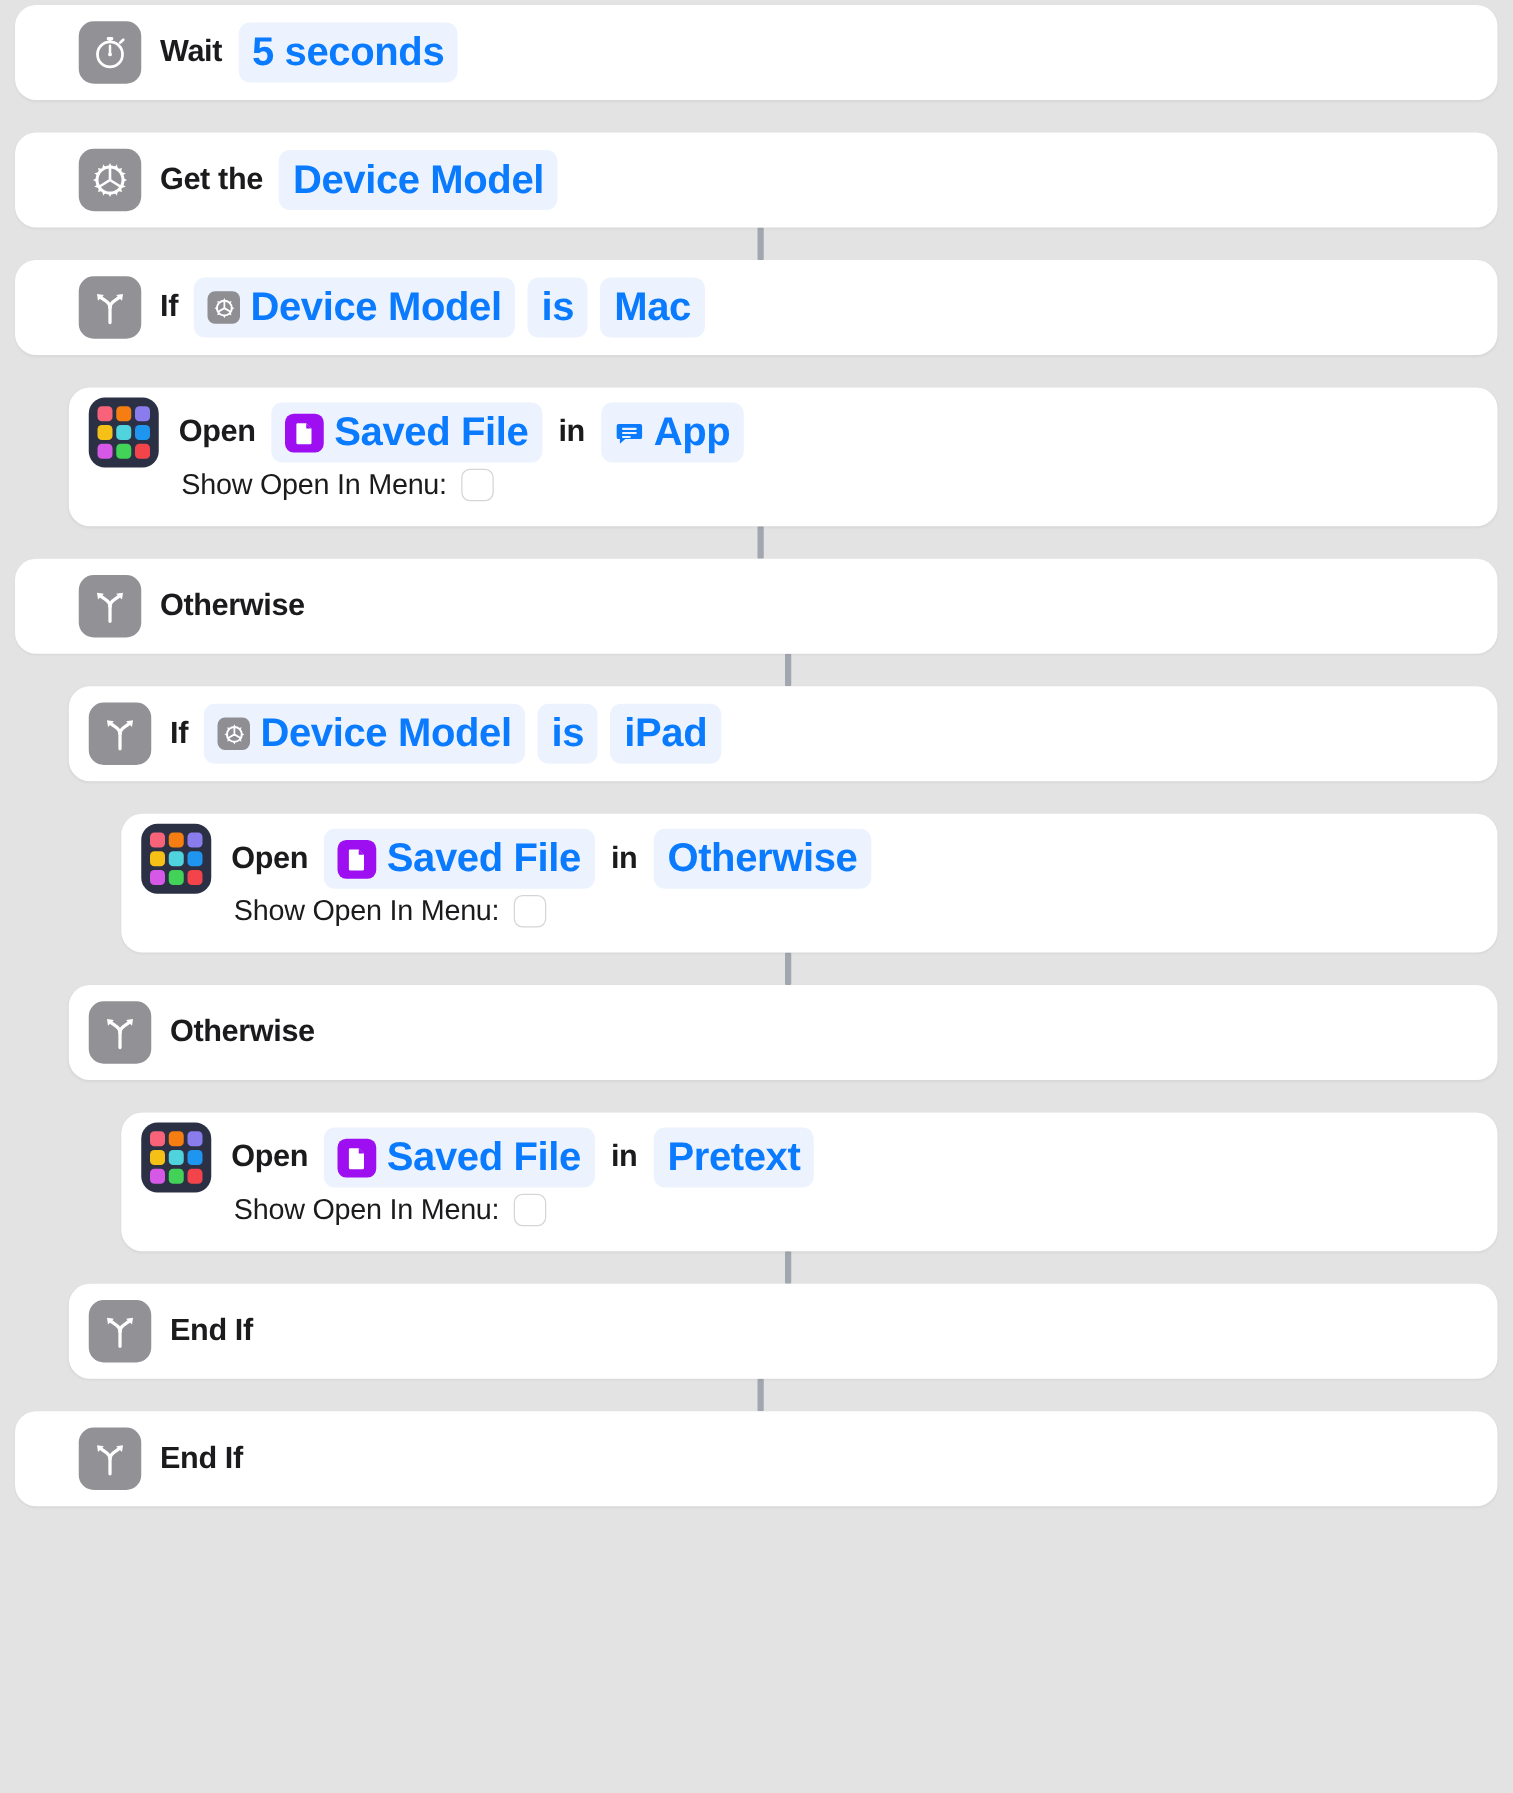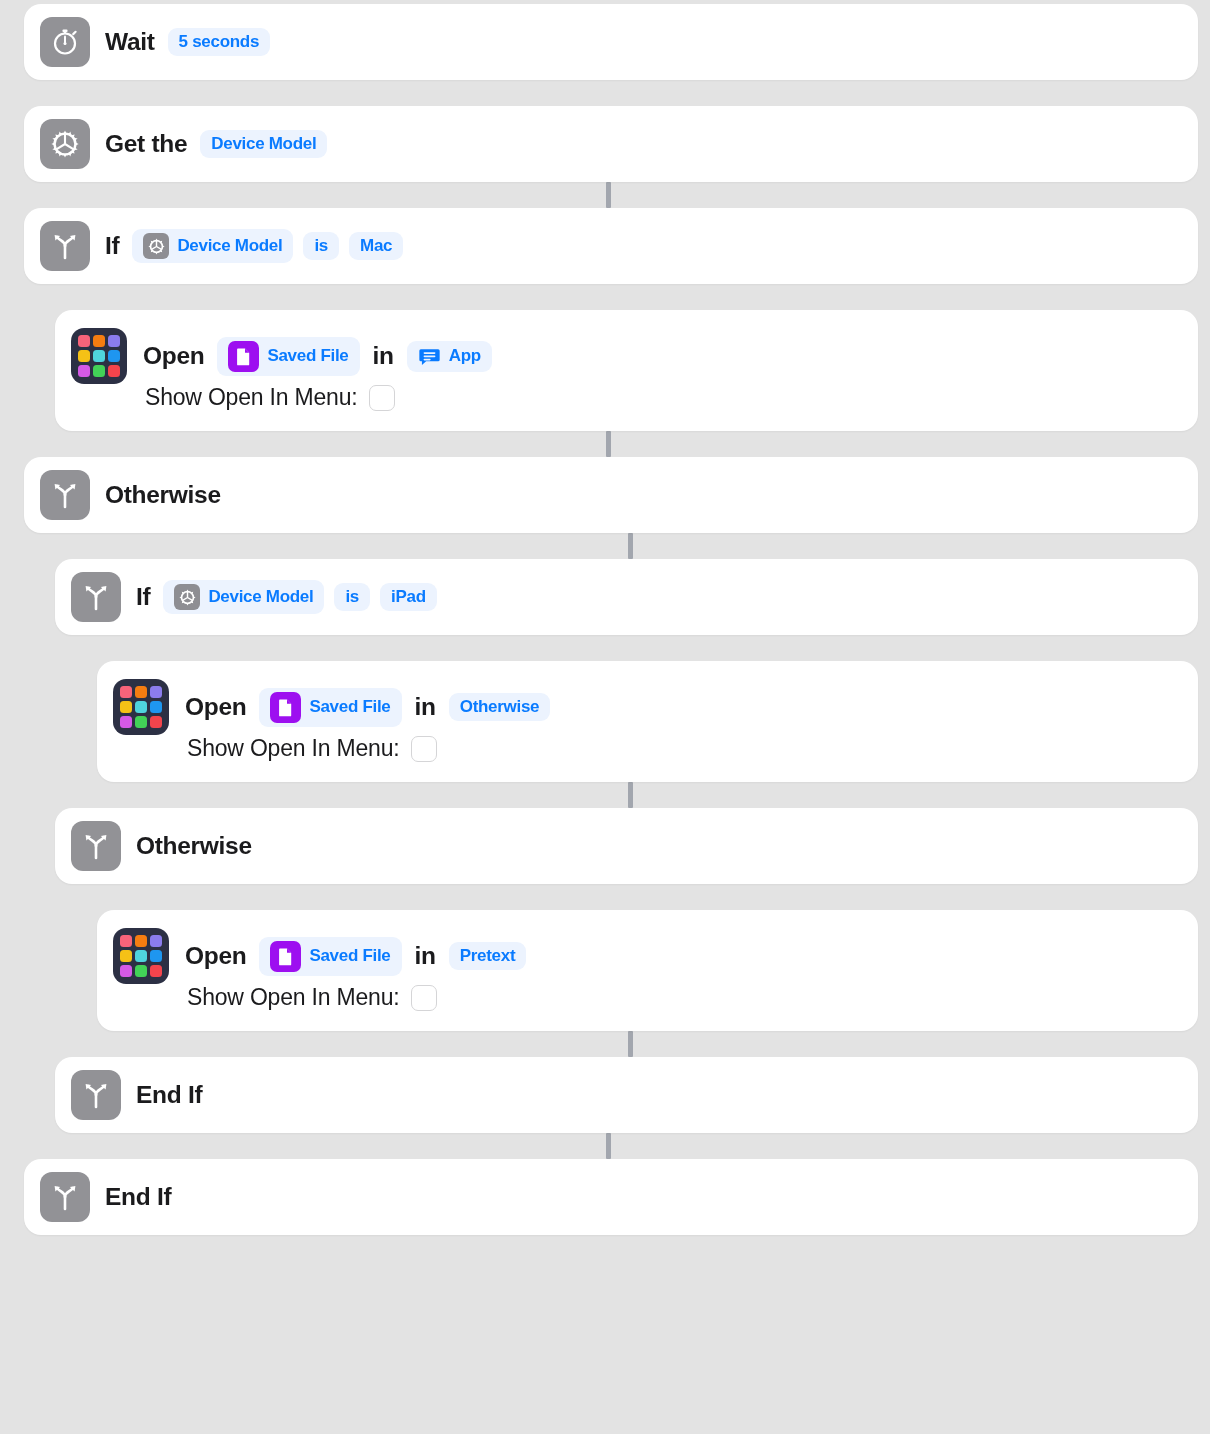--- a/index.html
+++ b/index.html
@@ -20,31 +20,31 @@
   }
 
   
   .card {
     position: relative;
     background: #ffffff;
     border-radius: 17px;
     box-shadow: 0 1px 2px rgba(0,0,0,0.05);
     margin-bottom: 0;
   }
-  .card.lvl0 { margin-left: 24px;  margin-right: 12px; }
+  .card.lvl0 { margin-left: 12px;  margin-right: 12px; padding-left: 35px; }
   .card.lvl1 { margin-left: 55px;  margin-right: 12px; }
   .card.lvl2 { margin-left: 97px;  margin-right: 12px; }
 
   .row {
     display: flex;
     align-items: center;
     min-height: 76px;
     padding: 0 16px;
   }
-  .row.tall { min-height: 56px; padding-top: 18px; }
+  .row.tall { min-height: 56px; padding-top: 8px; }
 
   
   .gicon {
     width: 50px;
     height: 50px;
     border-radius: 12px;
     background: #929296;
     flex: 0 0 auto;
     display: flex;
     align-items: center;
@@ -84,21 +84,21 @@
     letter-spacing: -0.2px;
     white-space: nowrap;
   }
 
   
   .tok {
     display: inline-flex;
     align-items: center;
     background: #ecf3fe;
     color: #0a7bff;
-    font-size: 17px;
+    font-size: 32px;
     font-weight: 700;
     letter-spacing: -0.3px;
     border-radius: 9px;
     padding: 4px 11px;
     white-space: nowrap;
     line-height: 1.22;
   }
   .tok .tokicon { flex: 0 0 auto; margin-right: 8px; display: flex; }
 
   .gap  { width: 13px; flex: 0 0 auto; }

